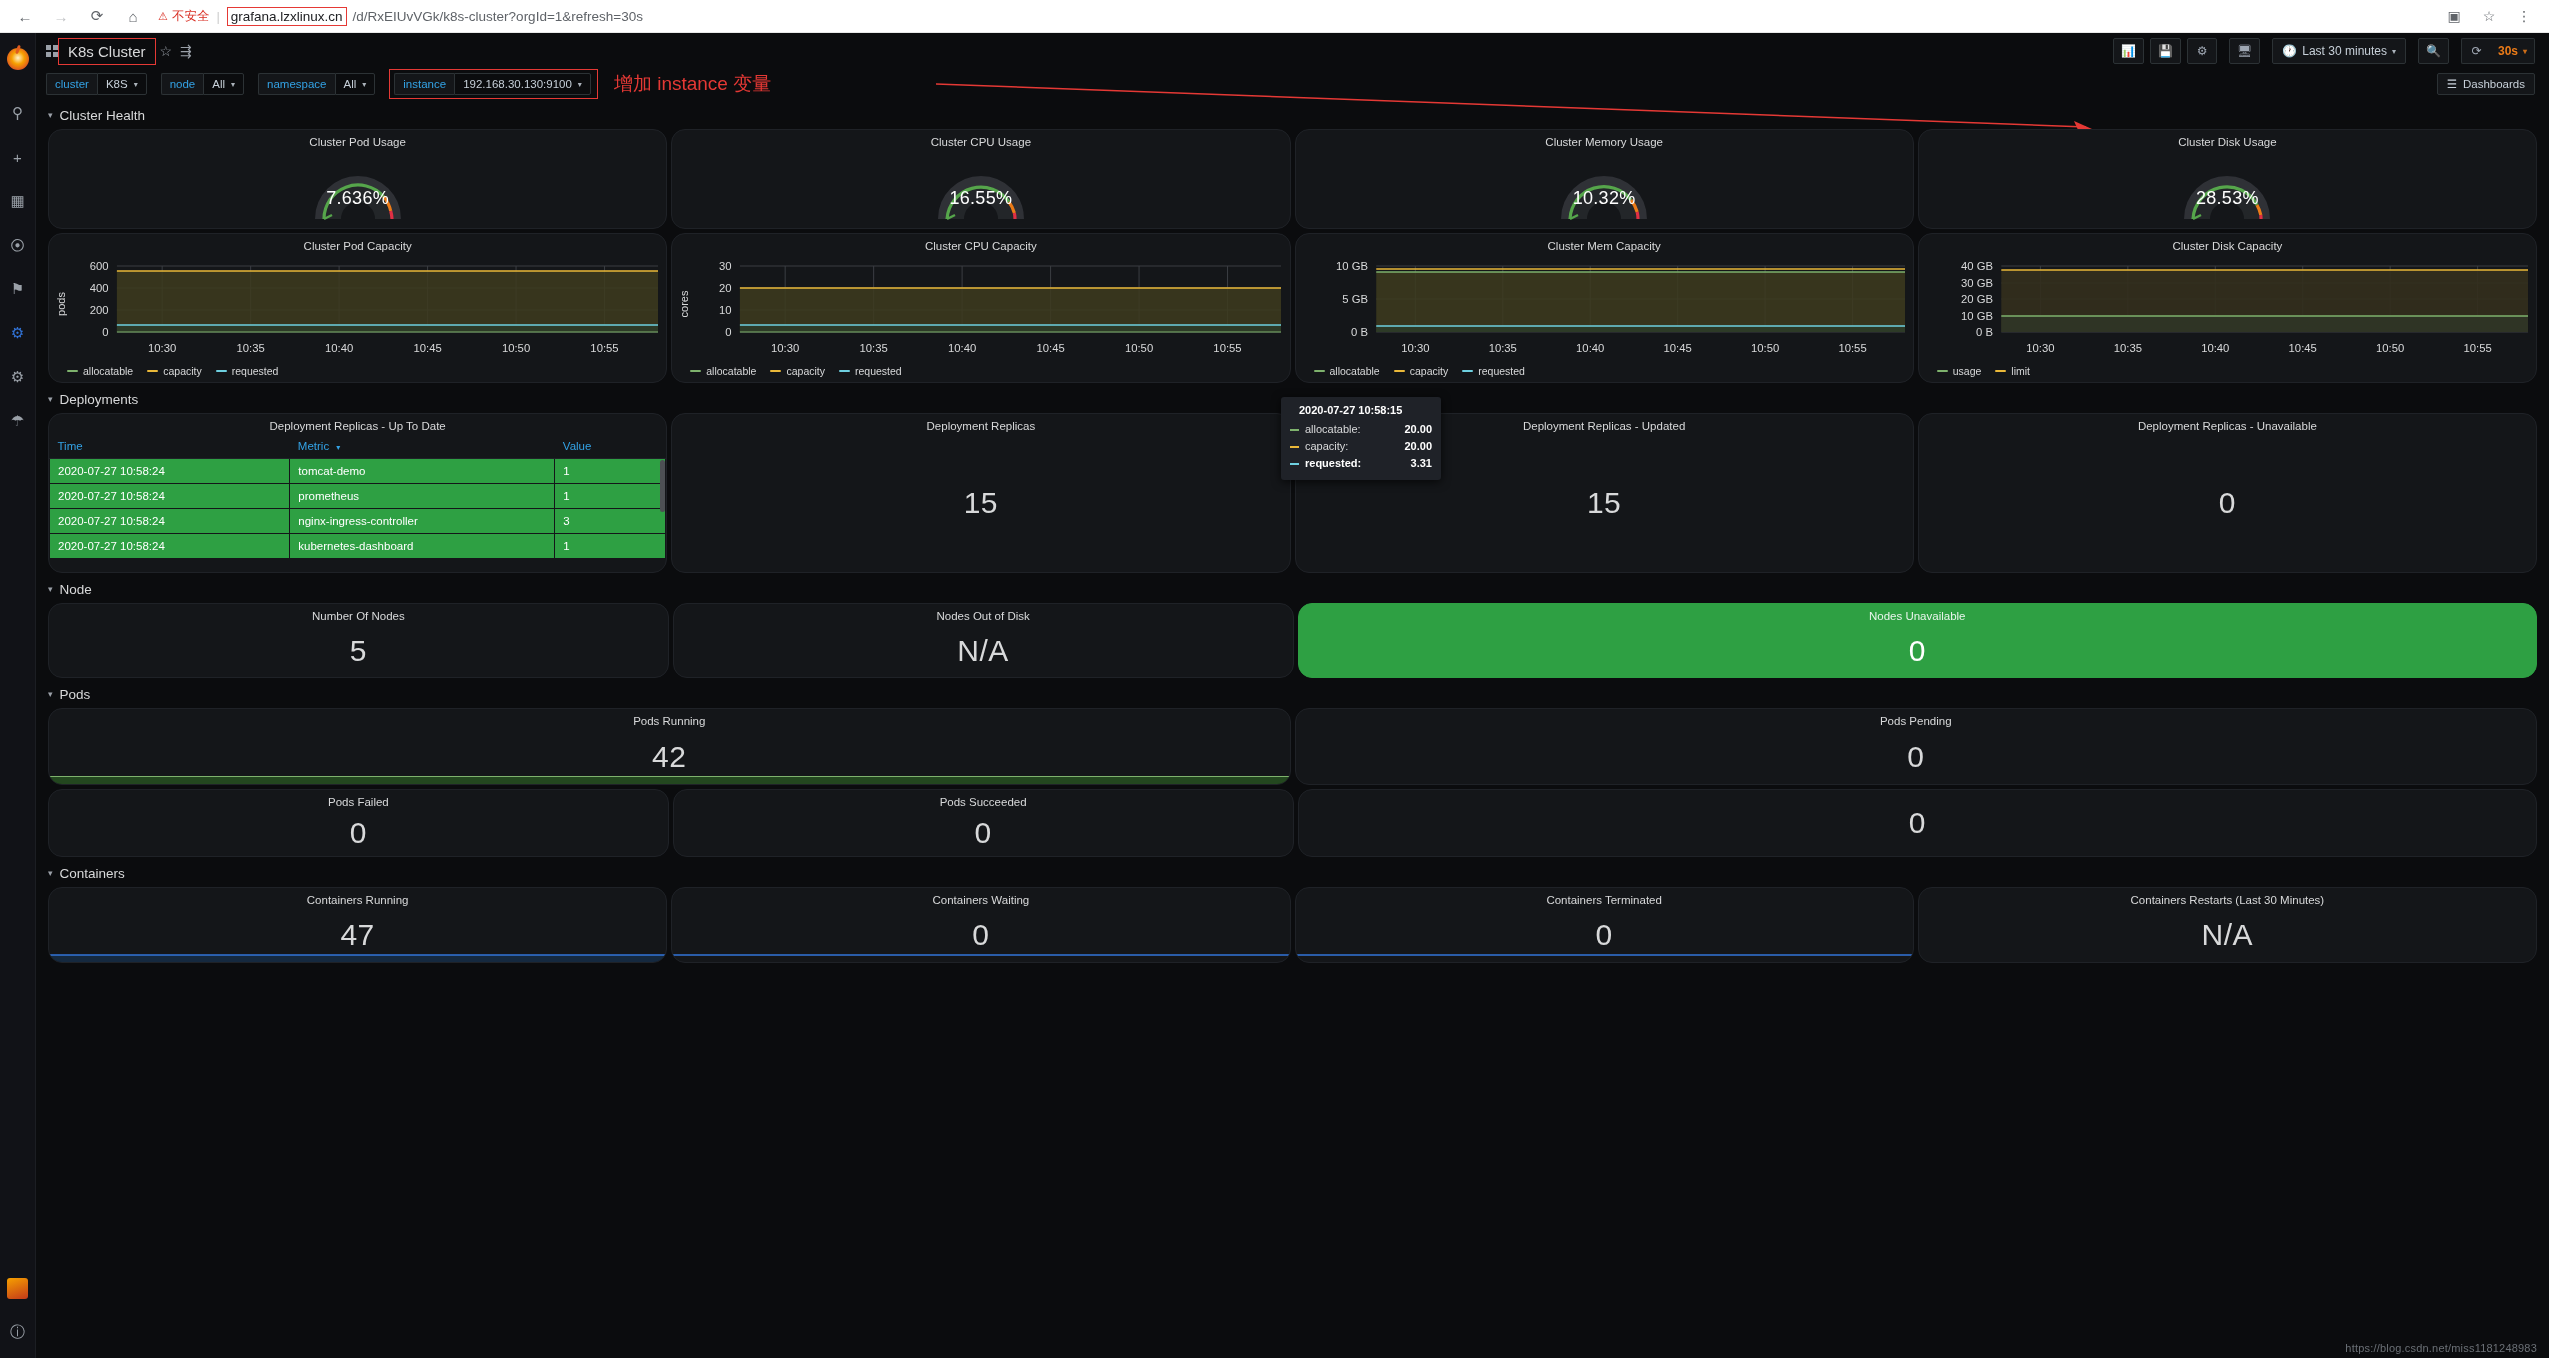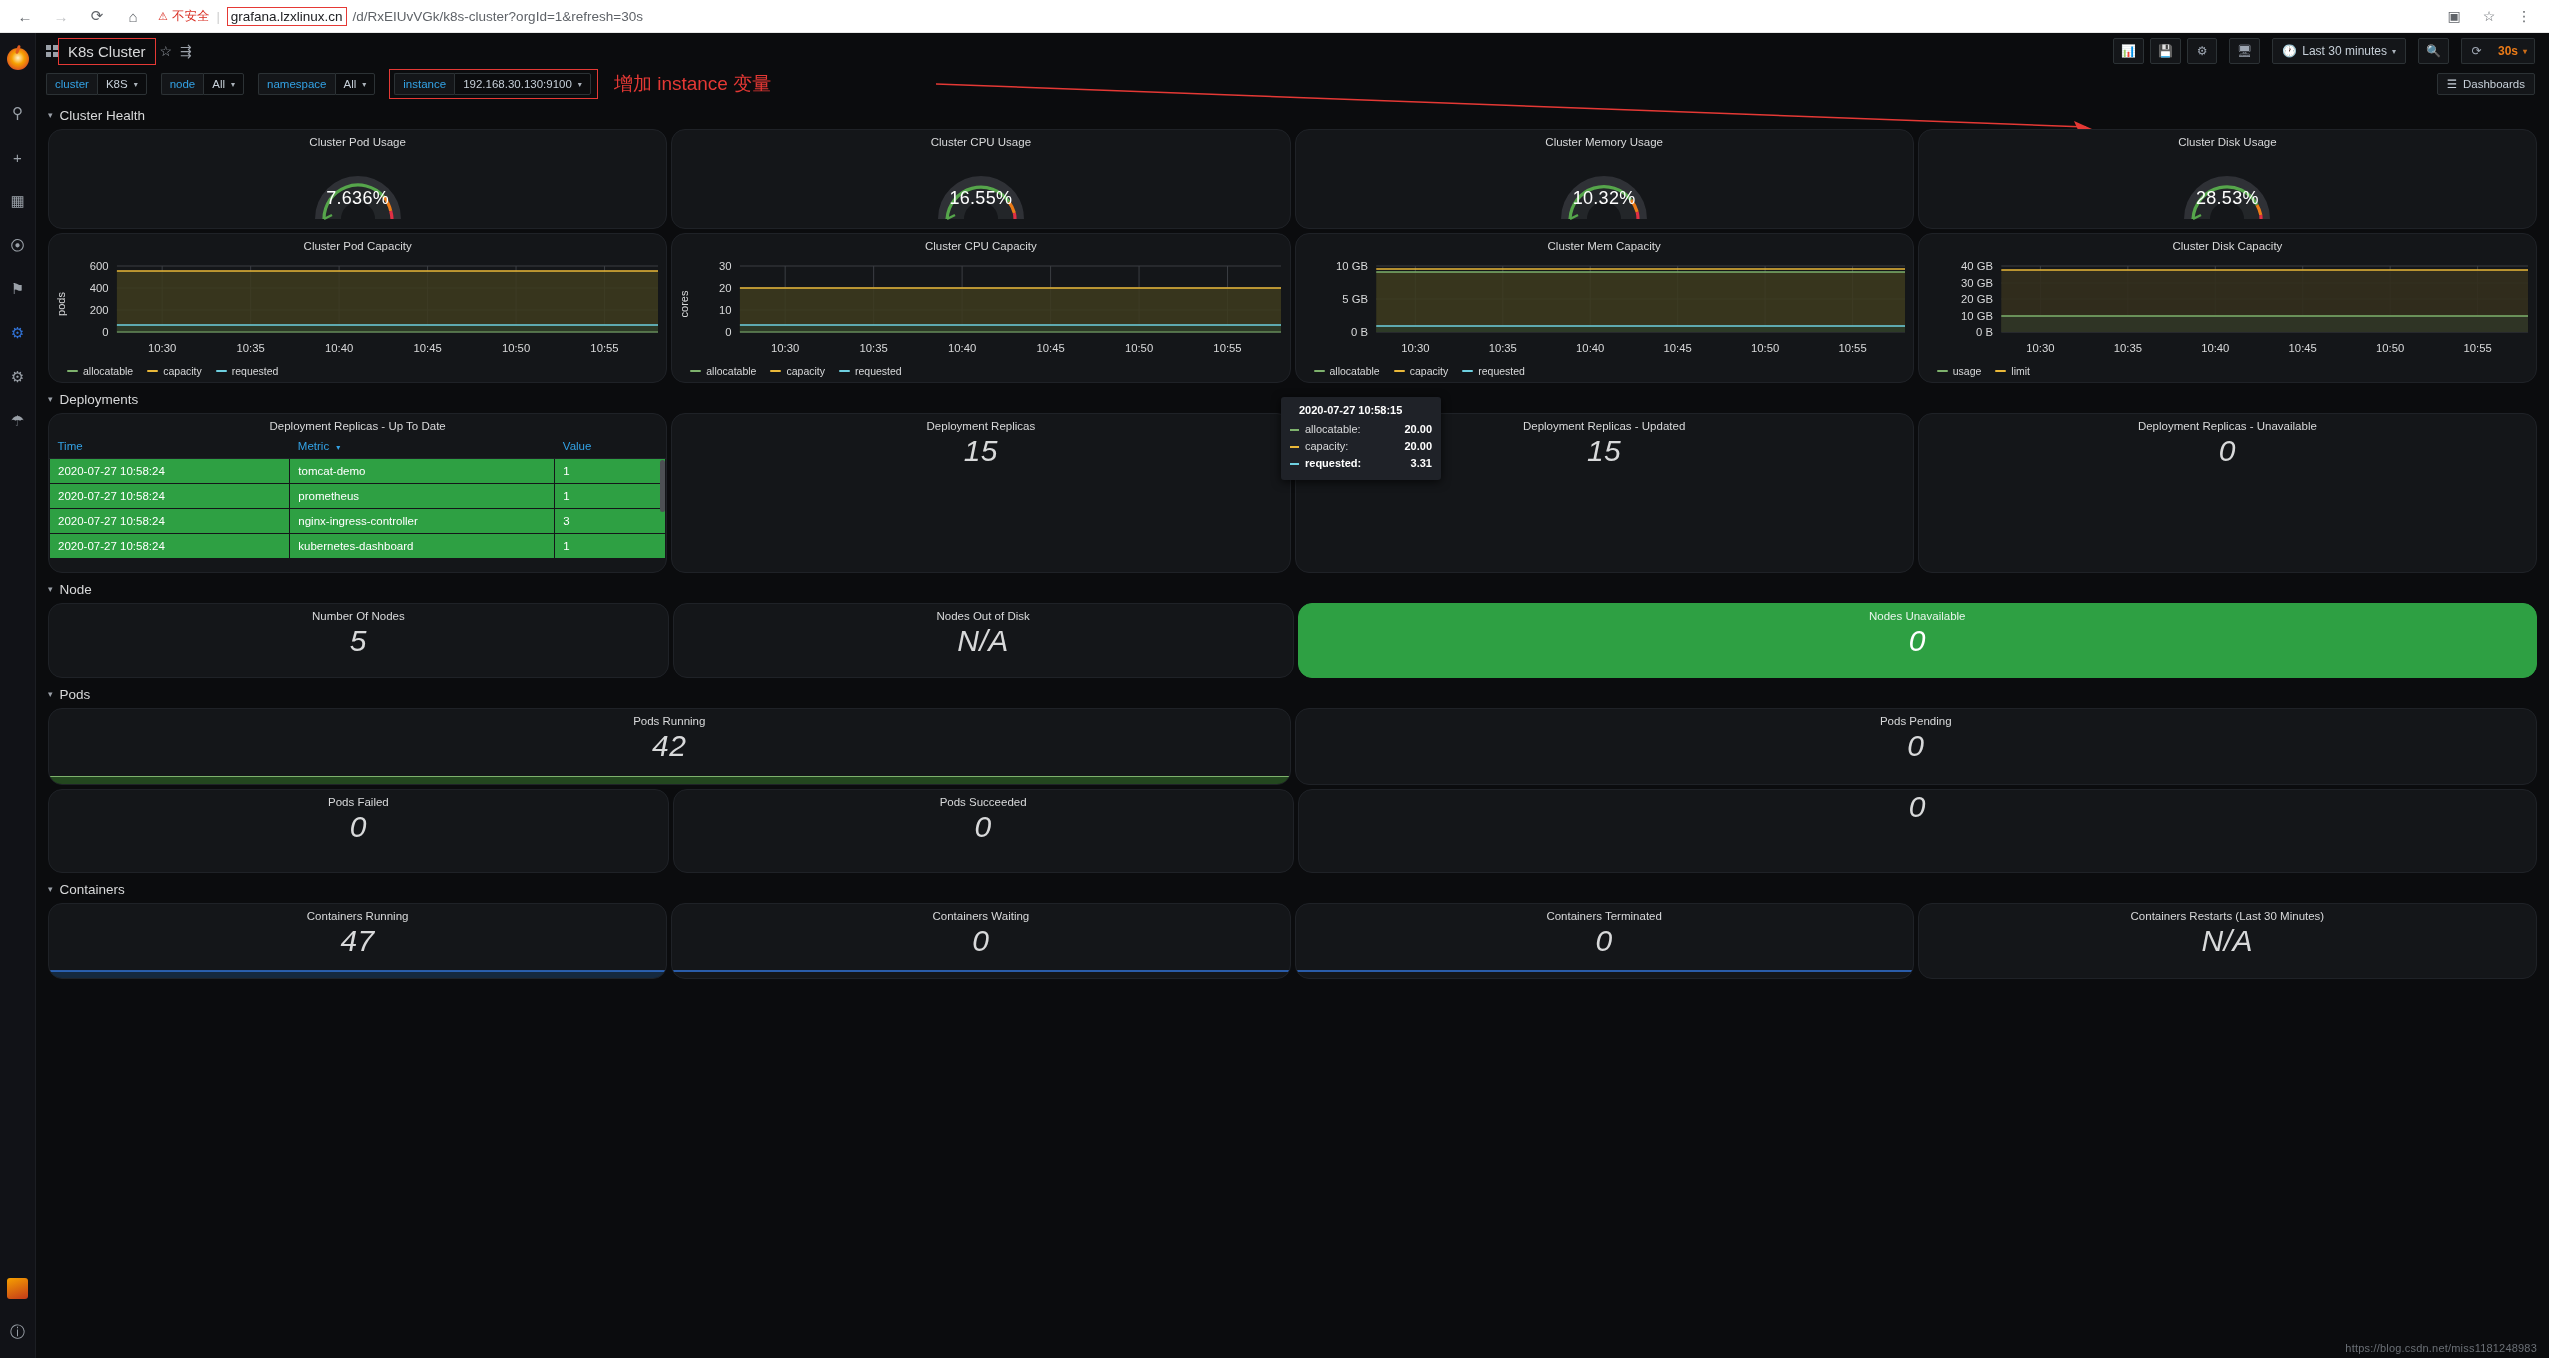--- a/index.html
+++ b/index.html
@@ -201,23 +201,22 @@
     overflow: hidden; text-overflow: ellipsis;
   }
   .tbl-scroll { position: absolute; inset: 0; overflow: hidden; }
   .tbl-scrollbar {
     position: absolute; right: 1px; top: 26px; width: 5px; height: 52px;
     background: #4d5054; border-radius: 3px;
   }
 
   
   .stat-wrap {
-    height: 100%; display: flex; align-items: flex-start; justify-content: center;
+    height: 100%; display: flex; align-items: center; justify-content: center;
     position: relative;
-    font-style: italic;
   }
   .stat-value { color: #d8d9da; font-size: 30px; font-weight: 400; letter-spacing: .5px; }
   .panel.green-panel { background: #2ea043; border-color: #2ea043; }
   .panel.green-panel .panel-title { color: #e9f5ec; }
   .panel.green-panel .stat-value { color: #ffffff; }
   .spark {
     position: absolute; left: 0; right: 0; bottom: 0; height: 12px;
   }
   .spark-fill { width: 100%; height: 100%; }
 
@@ -784,21 +783,21 @@
         <div class="panel" style="flex:1;">
           <div class="panel-title">Pods Pending</div>
           <div class="panel-body">
             <div class="stat-wrap">
               <span class="stat-value">0</span>
             </div>
           </div>
         </div>
       </div>
 
-      <div class="panel-row" style="height:84px;margin-top:4px;">
+      <div class="panel-row" style="height:68px;margin-top:4px;">
         <div class="panel" style="flex:1;">
           <div class="panel-title">Pods Failed</div>
           <div class="panel-body">
             <div class="stat-wrap">
               <span class="stat-value">0</span>
             </div>
           </div>
         </div>
         <div class="panel" style="flex:1;">
           <div class="panel-title">Pods Succeeded</div>

